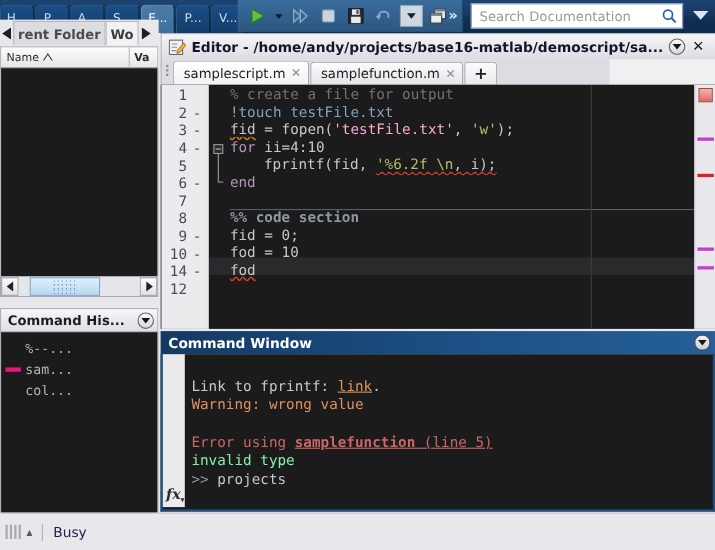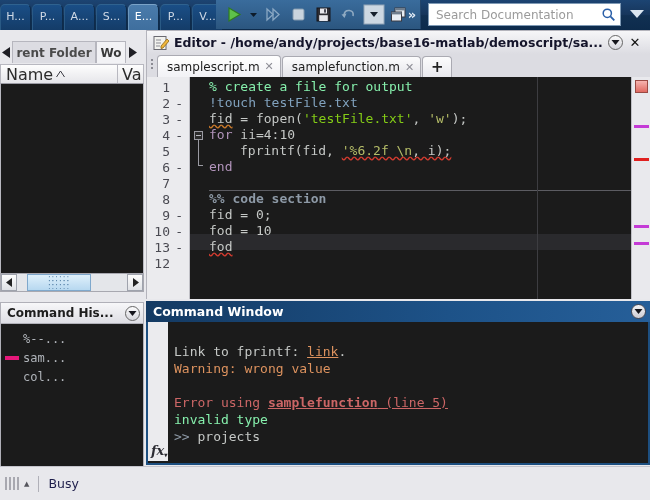--- a/index.html
+++ b/index.html
@@ -54,42 +54,42 @@
     background:#ffffff; border:1px solid #7f9ab5;
     display:flex; align-items:center; padding:0 4px 0 7px;
   }
   .searchbox .ph { flex:1; color:#9a9a9a; font-size:12px; font-family:"DejaVu Sans",sans-serif;}
   .ribbon-down {
     position:absolute; left:628px; top:5px; width:18px; height:18px;
     display:flex; align-items:center; justify-content:center;
   }
 
   
-  .leftcol { position:absolute; left:0; top:40px; width:144px; height:450px; background:#e8e8ec; }
+  .leftcol { position:absolute; left:0; top:18px; width:144px; height:450px; background:#e8e8ec; }
 
   .panel-tabs {
     position:absolute; left:0; top:0; width:144px; height:24px;
     background:#e8e8ec; display:flex; align-items:center;
   }
   .arrow-btn { width:12px; height:22px; display:flex; align-items:center; justify-content:center; color:#222; font-size:10px;}
   .ptab {
     height:22px; display:flex; align-items:center; justify-content:center;
     font-size:12px; font-weight:bold; color:#4b4b4b;
     background:#dcdce2; border:1px solid #b6b6be; border-bottom:none;
   }
   .ptab.sel { background:#f2f2f5; color:#3a3a3a; }
 
   .cf-head {
     position:absolute; left:0; top:24px; width:144px; height:20px;
     background:linear-gradient(to bottom,#fdfdfd,#e6e6ea);
     border:1px solid #b8b8c0; border-bottom:1px solid #9b9ba4;
     display:flex; align-items:center;
   }
-  .cf-col { font-size:16px; color:#2b2b2b; padding-left:5px; display:flex; align-items:center; gap:3px;}
-  .cf-col.val { border-left:1px solid #b8b8c0; margin-left:auto; width:26px; padding-left:4px; height:100%;}
+  .cf-col { font-size:10px; color:#2b2b2b; padding-left:5px; display:flex; align-items:center; gap:3px;}
+  .cf-col.val { border-left:1px solid #b8b8c0; margin-left:auto; width:26px; padding-left:4px; height:100%;font-weight:bold;}
 
   .cf-body {
     position:absolute; left:0; top:44px; width:144px; height:189px;
     background:#1b1b1b; border-left:1px solid #b8b8c0; border-right:1px solid #b8b8c0;
   }
   .hscroll {
     position:absolute; left:0; top:233px; width:144px; height:19px;
     background:#edeff1; border:1px solid #a8a8b0;
     display:flex; align-items:center;
   }
@@ -130,21 +130,21 @@
     border-top:1px solid #b4b4bc; border-left:1px solid #b4b4bc;
     display:flex; align-items:center; padding:0 3px 0 6px; gap:5px;
   }
   .ed-title-text { font-size:12.5px; font-weight:bold; color:#14142a; white-space:nowrap; overflow:hidden; }
   .circ-btn { width:15px; height:15px; border-radius:50%; border:1px solid #666; display:flex;
     align-items:center; justify-content:center; background:linear-gradient(to bottom,#fbfbfc,#d6d6dc);}
   .x-btn { width:14px; height:14px; display:flex; align-items:center; justify-content:center;
     font-size:13px; color:#111; font-family:"DejaVu Sans",sans-serif;}
 
   .ed-tabs {
-    position:absolute; left:0; top:24px; width:504px; height:23px;
+    position:absolute; left:0; top:24px; width:408px; height:23px;
     background:#dcdce2; display:flex; align-items:flex-end;
     border-left:1px solid #b4b4bc;
   }
   .dots { width:10px; height:23px; display:flex; flex-direction:column; align-items:center;
     justify-content:center; gap:2px; padding-bottom:4px;}
   .dot { width:2px; height:2px; background:#8b8b93; }
   .etab {
     height:21px; display:flex; align-items:center; gap:5px; padding:0 6px 0 9px;
     font-size:12px; color:#1c1c1c;
     background:linear-gradient(to bottom,#fcfcfd,#e4e4e9);
@@ -464,45 +464,45 @@
         <span class="gnum" style="top:3px">1</span>
         <span class="gnum" style="top:19px">2</span>
         <span class="gnum" style="top:35px">3</span>
         <span class="gnum" style="top:51px">4</span>
         <span class="gnum" style="top:67px">5</span>
         <span class="gnum" style="top:83px">6</span>
         <span class="gnum" style="top:99px">7</span>
         <span class="gnum" style="top:115px">8</span>
         <span class="gnum" style="top:131px">9</span>
         <span class="gnum" style="top:147px">10</span>
-        <span class="gnum" style="top:163px">13</span>
+        <span class="gnum" style="top:163px">14</span>
         <span class="gnum" style="top:179px">12</span>
 
         <span class="gdash" style="top:19px">-</span>
         <span class="gdash" style="top:35px">-</span>
         <span class="gdash" style="top:51px">-</span>
         <span class="gdash" style="top:83px">-</span>
         <span class="gdash" style="top:131px">-</span>
         <span class="gdash" style="top:147px">-</span>
         <span class="gdash" style="top:163px">-</span>
       </div>
 
       <div class="foldcol">
         <div class="foldbox" style="left:3px; top:54px"></div>
         <div class="foldline" style="left:7px; top:63px; height:25px"></div>
         <div class="foldfoot" style="left:7px; top:88px"></div>
       </div>
 
       <div class="sec-rule" style="top:113px"></div>
 
-      <div class="ctext" style="top:2px; color:#86efac">% create a file for output</div>
+      <div class="ctext" style="top:2px; color:#737373">% create a file for output</div>
 
       <div class="ctext" style="top:18px"><span style="color:#81a2be">!touch testFile.txt</span></div>
 
-      <div class="ctext" style="top:34px"><span class="squig squig-orange" style="color:#c5c8c6">fid</span><span style="color:#c5c8c6"> = fopen(</span><span style="color:#84cc16">'testFile.txt'</span><span style="color:#c5c8c6">, </span><span style="color:#b5bd68">'w'</span><span style="color:#c5c8c6">);</span></div>
+      <div class="ctext" style="top:34px"><span class="squig squig-orange" style="color:#c5c8c6">fid</span><span style="color:#c5c8c6"> = fopen(</span><span style="color:#f9a8d4">'testFile.txt'</span><span style="color:#c5c8c6">, </span><span style="color:#b5bd68">'w'</span><span style="color:#c5c8c6">);</span></div>
 
       <div class="ctext" style="top:50px"><span style="color:#b294bb">for</span><span style="color:#c5c8c6"> ii=4:10</span></div>
 
       <div class="ctext" style="top:66px; left:93px"><span style="color:#c5c8c6">fprintf(fid, </span><span class="squig squig-red" style="color:#b5bd68">'%6.2f \n</span><span class="squig squig-red" style="color:#c5c8c6">, i);</span></div>
 
       <div class="ctext" style="top:82px"><span style="color:#b294bb">end</span></div>
 
       <div class="ctext" style="top:114px; color:#8d99a6; font-weight:bold">%% code section</div>
 
       <div class="ctext" style="top:130px; color:#c5c8c6">fid = 0;</div>

